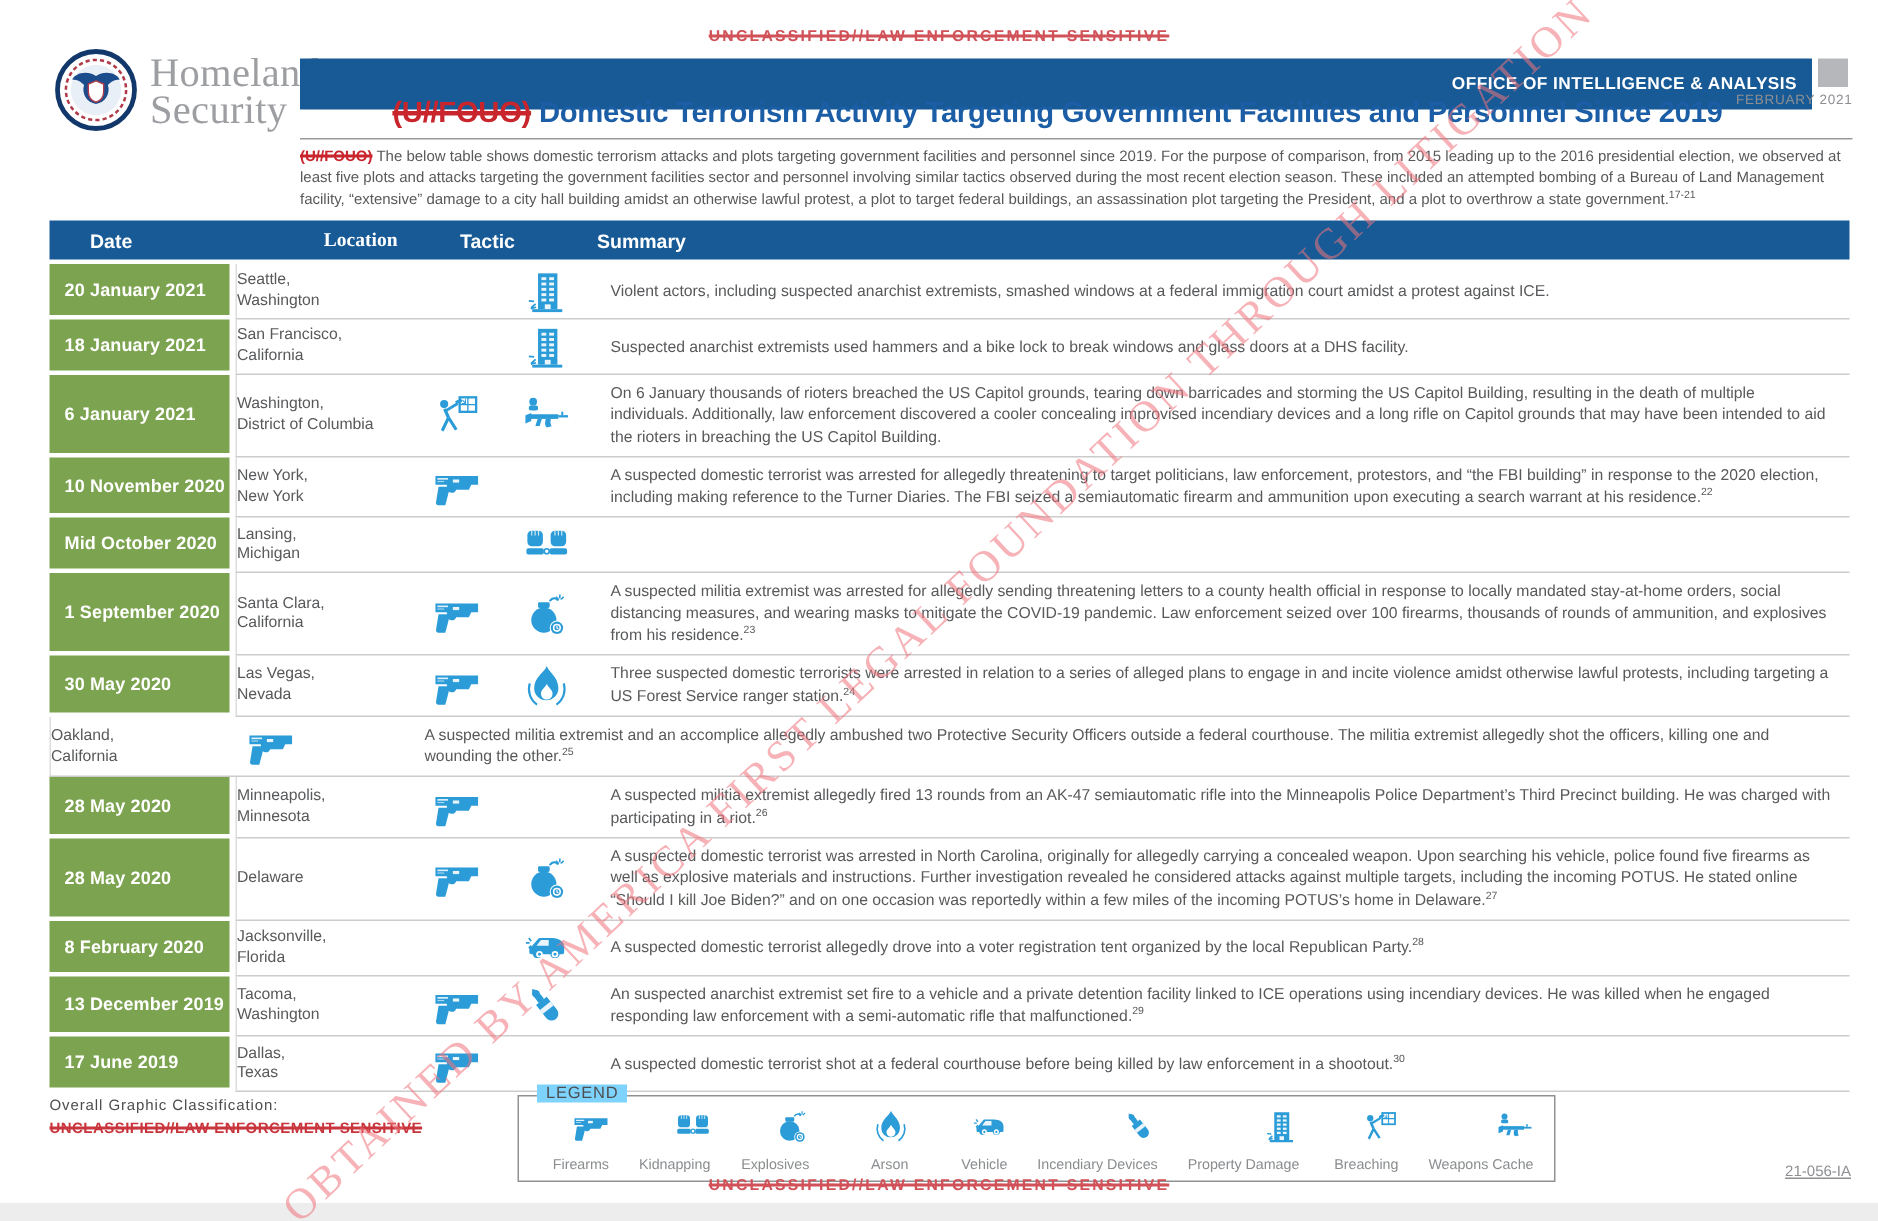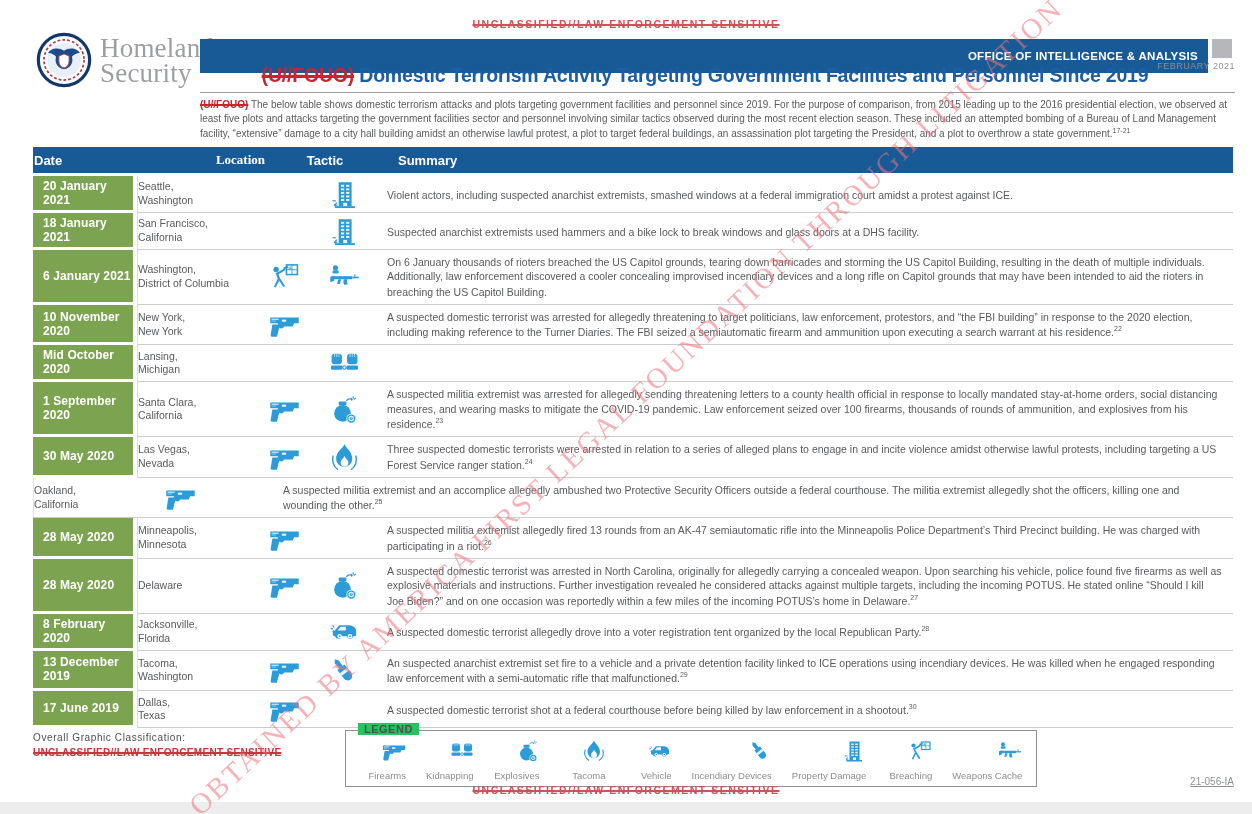--- a/index.html
+++ b/index.html
@@ -25,47 +25,47 @@
   .doc-title .marking{color:#c9252c;text-decoration:line-through;text-decoration-thickness:2.5px;}
   .title-rule{position:absolute;left:200px;top:92px;width:1035px;border-top:1px solid #9a9a9a;}
   .intro{position:absolute;left:200px;top:98px;width:1037px;font-size:10px;line-height:1.42;color:#58595b;}
   .intro .marking{color:#c9252c;font-weight:bold;text-decoration:line-through;text-decoration-thickness:1.5px;}
   sup{font-size:7px;color:#58595b;}
 
   
   .dtable{position:absolute;left:33px;top:147px;width:1200px;}
   .thead{display:flex;background:#185a96;color:#fff;font-weight:bold;font-size:13px;
      height:26px;align-items:center;}
-  .th-date{width:112px;padding-left:1px;box-sizing:border-box;}
+  .th-date{width:112px;padding-left:27px;box-sizing:border-box;}
   .th-loc{width:120px;text-align:right;font-family:Liberation Serif, serif;}
   .th-tac{width:120px;text-align:center;}
   .th-sum{flex:1;padding-left:13px;}
   .tbody{margin-top:3px;}
   .trow{display:flex;}
-  .c-date{width:100px;background:#7ca34f;color:#fff;font-weight:bold;font-size:12px;
+  .c-date{width:120px;background:#7ca34f;color:#fff;font-weight:bold;font-size:12px;
      display:flex;align-items:center;padding-left:10px;box-sizing:border-box;
      margin:0 4px 3px 0;letter-spacing:0.1px;}
   .c-rest{flex:1;display:flex;align-items:center;border-bottom:1px solid #cccccc;
      border-left:1px solid #dddddd;min-height:36px;}
   .c-loc{width:116px;text-align:left;font-size:10.5px;line-height:1.3;color:#58595b;
      white-space:pre-line;}
   .c-tac{width:120px;display:flex;}
   .slot{width:60px;display:flex;align-items:center;justify-content:center;}
   .ticon{width:31px;height:31px;color:#2b9cd8;}
   .c-sum{flex:1;font-size:10.5px;line-height:1.38;color:#58595b;padding:5px 10px 5px 13px;}
 
   
   .footer-row{position:absolute;left:33px;top:730px;width:1200px;display:flex;align-items:flex-start;}
   .overall{width:300px;font-size:10px;line-height:1.5;}
   .overall .lbl{font-weight:normal;color:#4d4d4f;letter-spacing:0.6px;}
   .overall .val{font-weight:bold;color:#c9353c;text-decoration:line-through;
      text-decoration-thickness:2px;letter-spacing:0.3px;}
   .legendbox{margin-left:12px;border:1px solid #8f9193;padding:4px 14px 5px 14px;position:relative;}
-  .legendbox .lg-title{position:absolute;top:-8px;left:12px;background:#22c55e;padding:0 6px;
-     font-size:11px;font-weight:bold;color:#4d4d4f;letter-spacing:0.5px;}
+  .legendbox .lg-title{position:absolute;top:-8px;left:12px;background:#7dd3fc;padding:0 6px;
+     font-size:11px;font-weight:normal;color:#4d4d4f;letter-spacing:0.5px;}
   .lg-items{display:flex;gap:20px;margin-top:4px;}
   .lg-item{display:flex;flex-direction:column;align-items:flex-end;min-width:46px;}
   .lg-item .ticon{width:24px;height:24px;}
   .lg-item .lg-label{font-size:9.5px;color:#8a8c8e;margin-top:3px;white-space:nowrap;}
   .class-bottom{position:absolute;top:784px;left:0;width:100%;text-align:center;
      font-size:10.5px;font-weight:bold;letter-spacing:1.5px;color:#d05158;
      text-decoration:line-through;text-decoration-thickness:2px;}
   .doc-number{position:absolute;right:18px;top:776px;font-size:10px;color:#8d8f92;text-decoration:underline;}
 
   
@@ -478,21 +478,21 @@
     <span class="lg-icn"><svg class="ticon">
                 <use href="#i-explosives"></use>
               </svg></span>
     <span class="lg-label">Explosives</span>
   </div>
 
   <div class="lg-item">
     <span class="lg-icn"><svg class="ticon">
                 <use href="#i-arson"></use>
               </svg></span>
-    <span class="lg-label">Tacoma</span>
+    <span class="lg-label">Arson</span>
   </div>
 
   <div class="lg-item">
     <span class="lg-icn"><svg class="ticon">
                 <use href="#i-vehicle"></use>
               </svg></span>
     <span class="lg-label">Vehicle</span>
   </div>
 
   <div class="lg-item">

